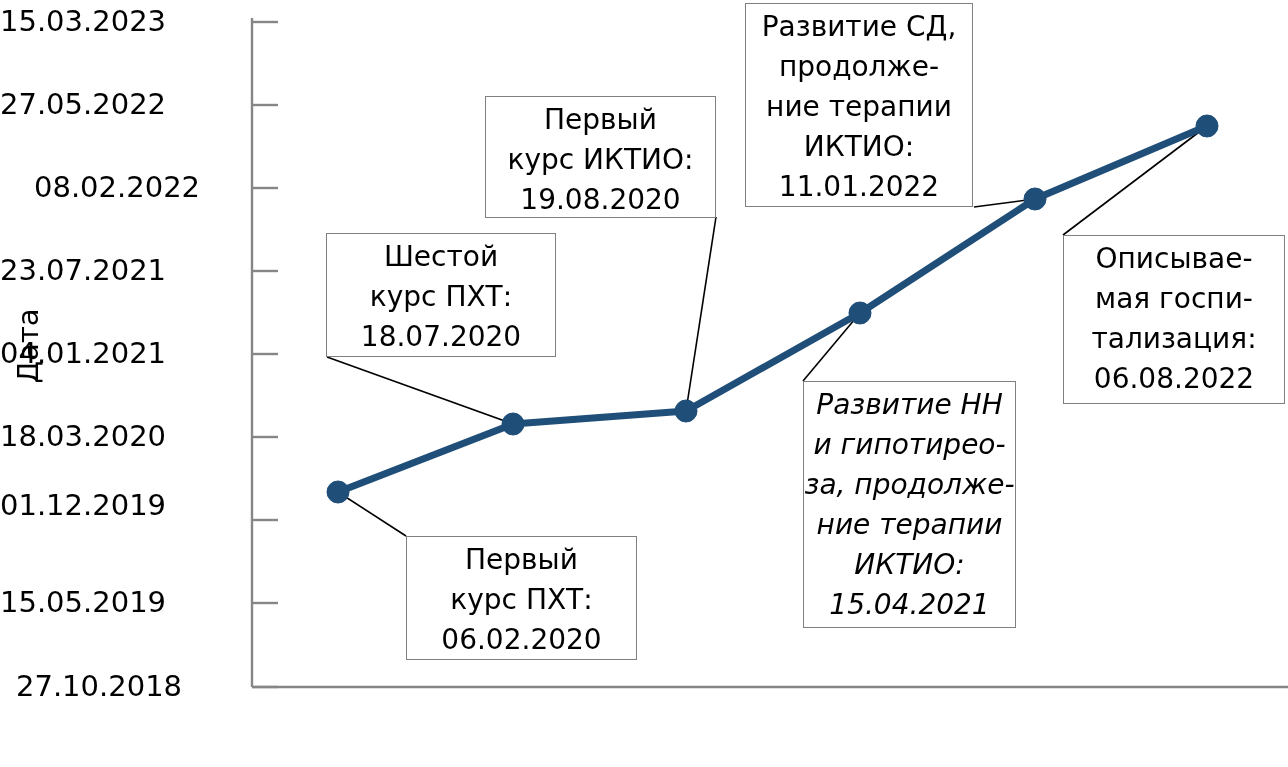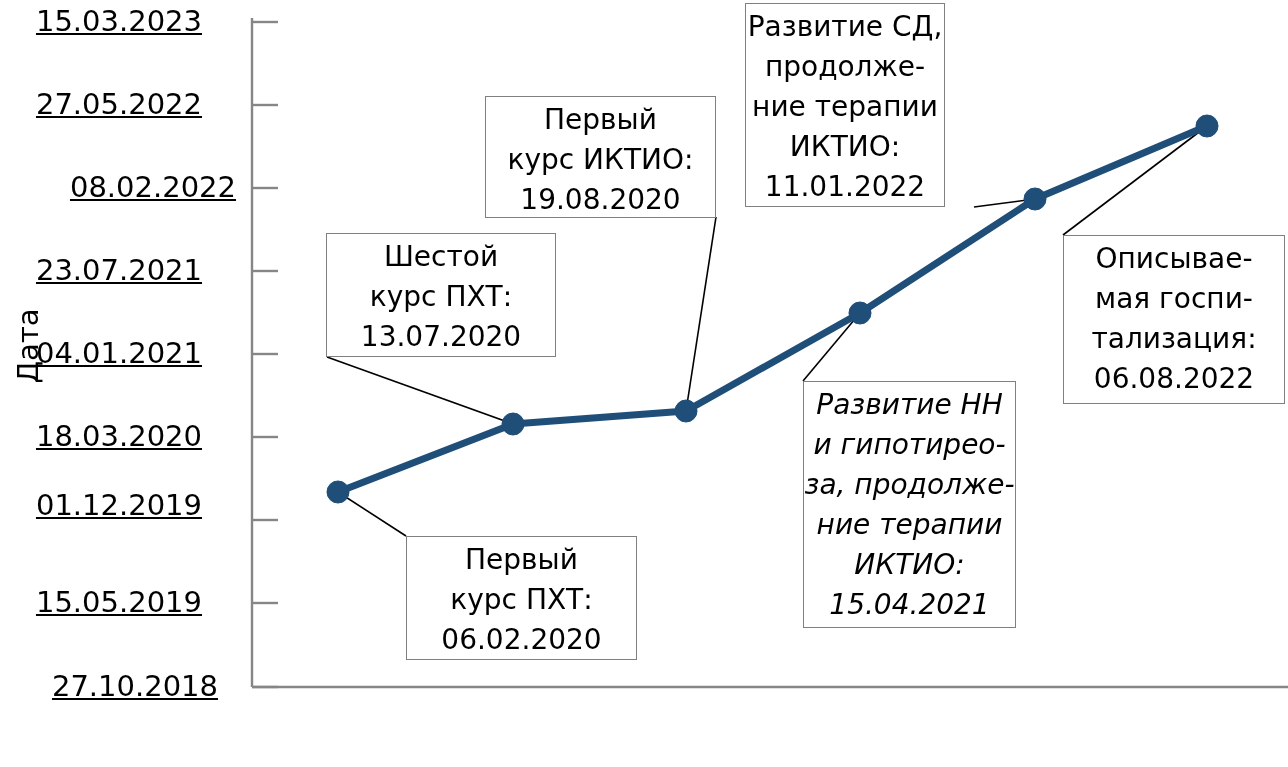--- a/index.html
+++ b/index.html
@@ -23,24 +23,23 @@
     left: 0;
     top: 0;
     width: 1288px;
     height: 767px;
   }
   .tick-label {
     position: absolute;
     font-size: 29px;
     line-height: 29px;
     color: #000;
-    text-align: center;
+    text-align: left;
     white-space: nowrap;
     letter-spacing: 0px;
-    text-decoration: underline;
   }
   .axis-title-x {
     position: absolute;
     font-size: 29px;
     line-height: 32px;
     color: #000;
     white-space: nowrap;
     text-align: center;
   }
   .axis-title-y {
@@ -121,25 +120,25 @@
 
   <div class="axis-title-y" id="y-axis-title" style="left:-27px; top:330px; width:110px;">Дата</div>
 
 
   <div id="callout-layer">
       <div class="callout" style="left: 406px; top: 536px; width: 231px; height: 124px;">Первый
 курс ПХТ:
 06.02.2020</div>
       <div class="callout" style="left: 326px; top: 233px; width: 230px; height: 124px;">Шестой
 курс ПХТ:
-13.07.2020</div>
+18.07.2020</div>
       <div class="callout" style="left: 485px; top: 96px; width: 231px; height: 122px;">Первый
 курс ИКТИО:
 19.08.2020</div>
-      <div class="callout" style="left: 745px; top: 3px; width: 200px; height: 204px;">Развитие СД,
+      <div class="callout" style="left: 745px; top: 3px; width: 228px; height: 204px;">Развитие СД,
 продолже-
 ние терапии
 ИКТИО:
 11.01.2022</div>
       <div class="callout" style="left: 803px; top: 381px; width: 213px; height: 247px; font-style: italic;">Развитие НН
 и гипотирео-
 за, продолже-
 ние терапии
 ИКТИО:
 15.04.2021</div>

